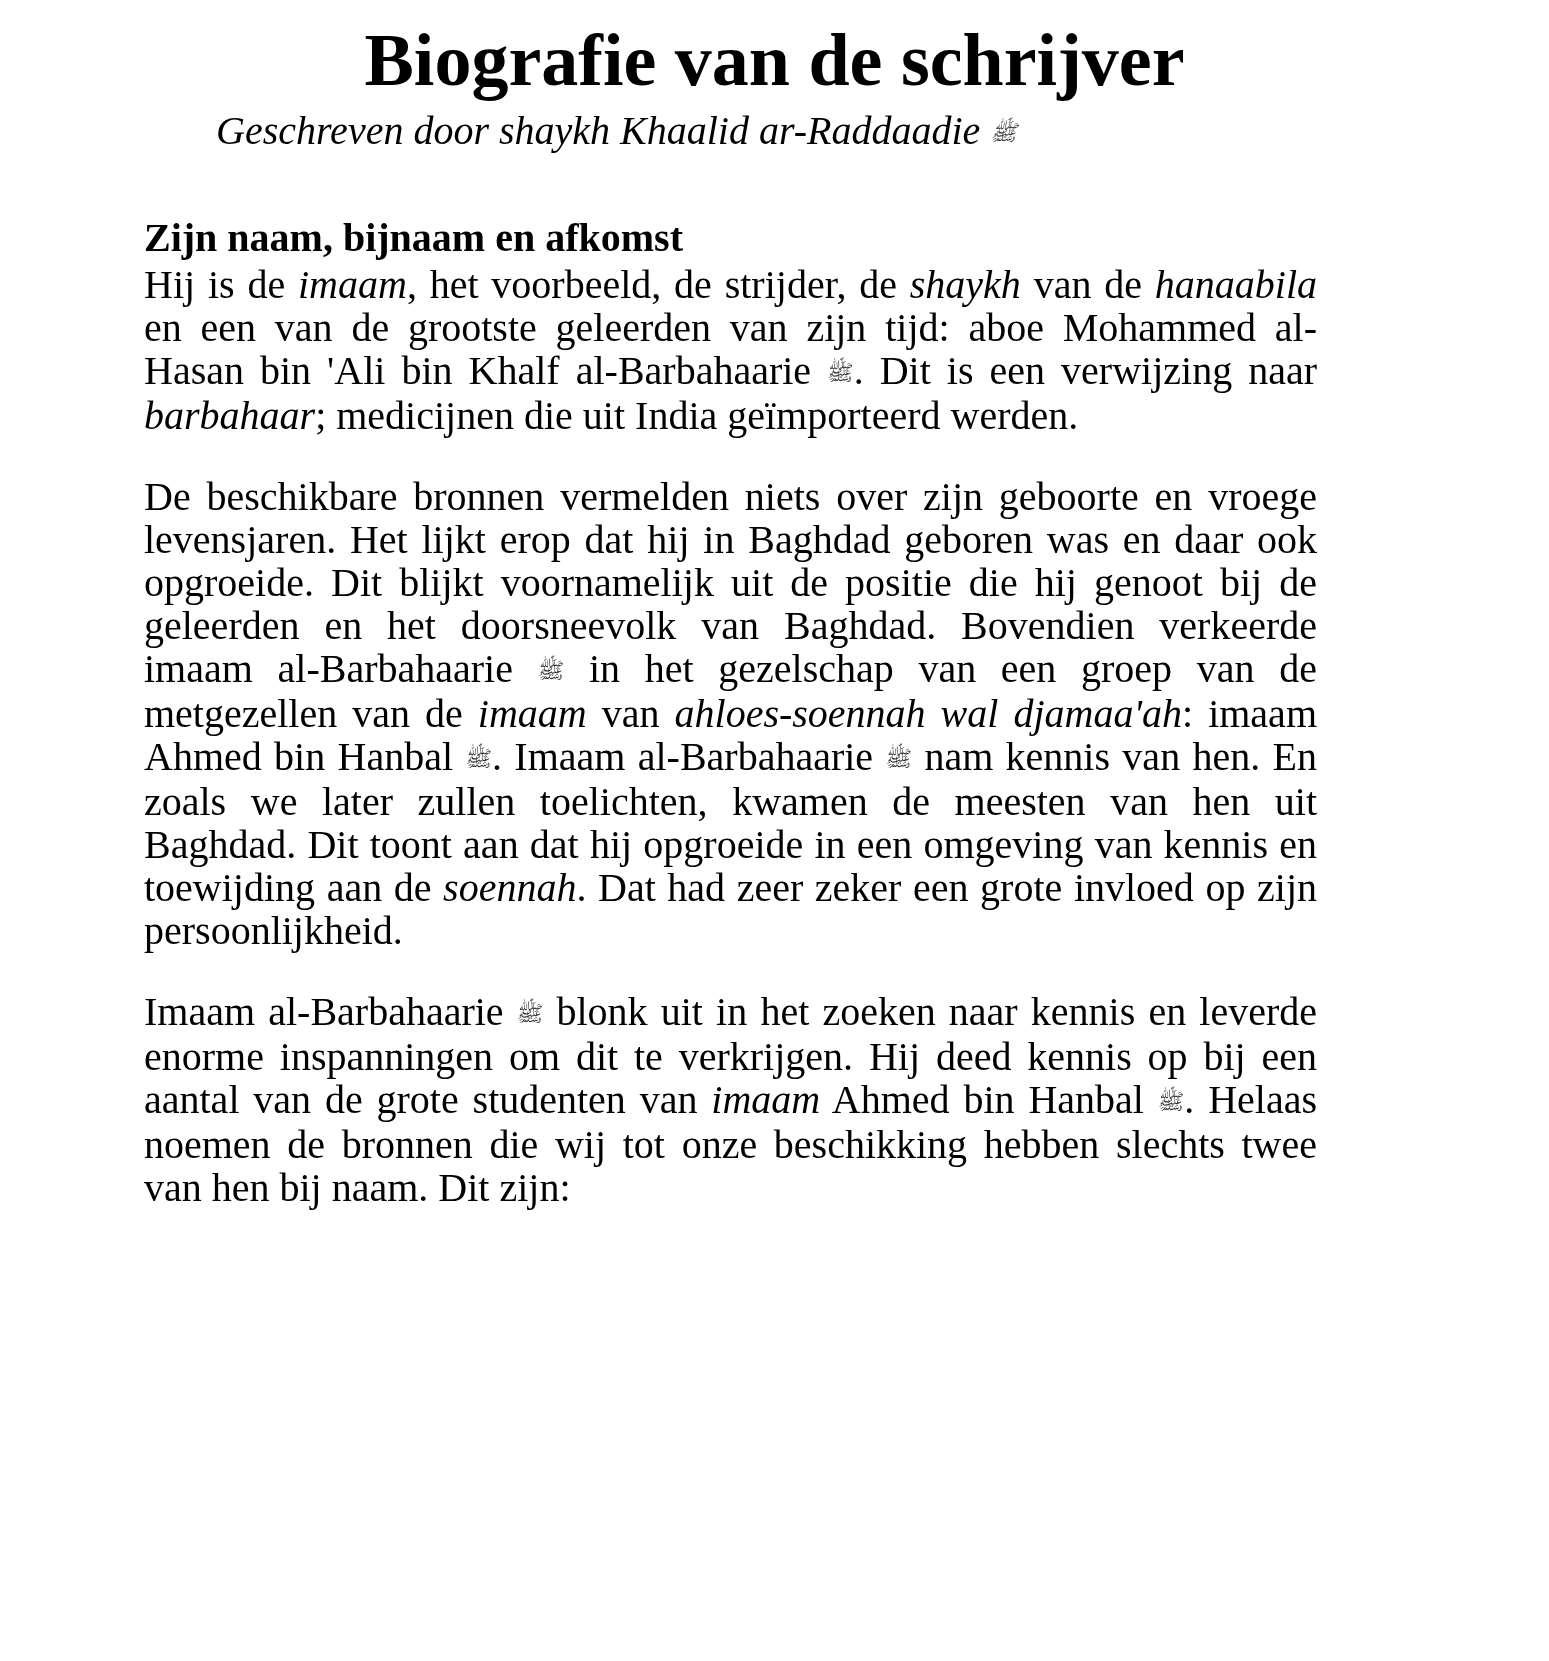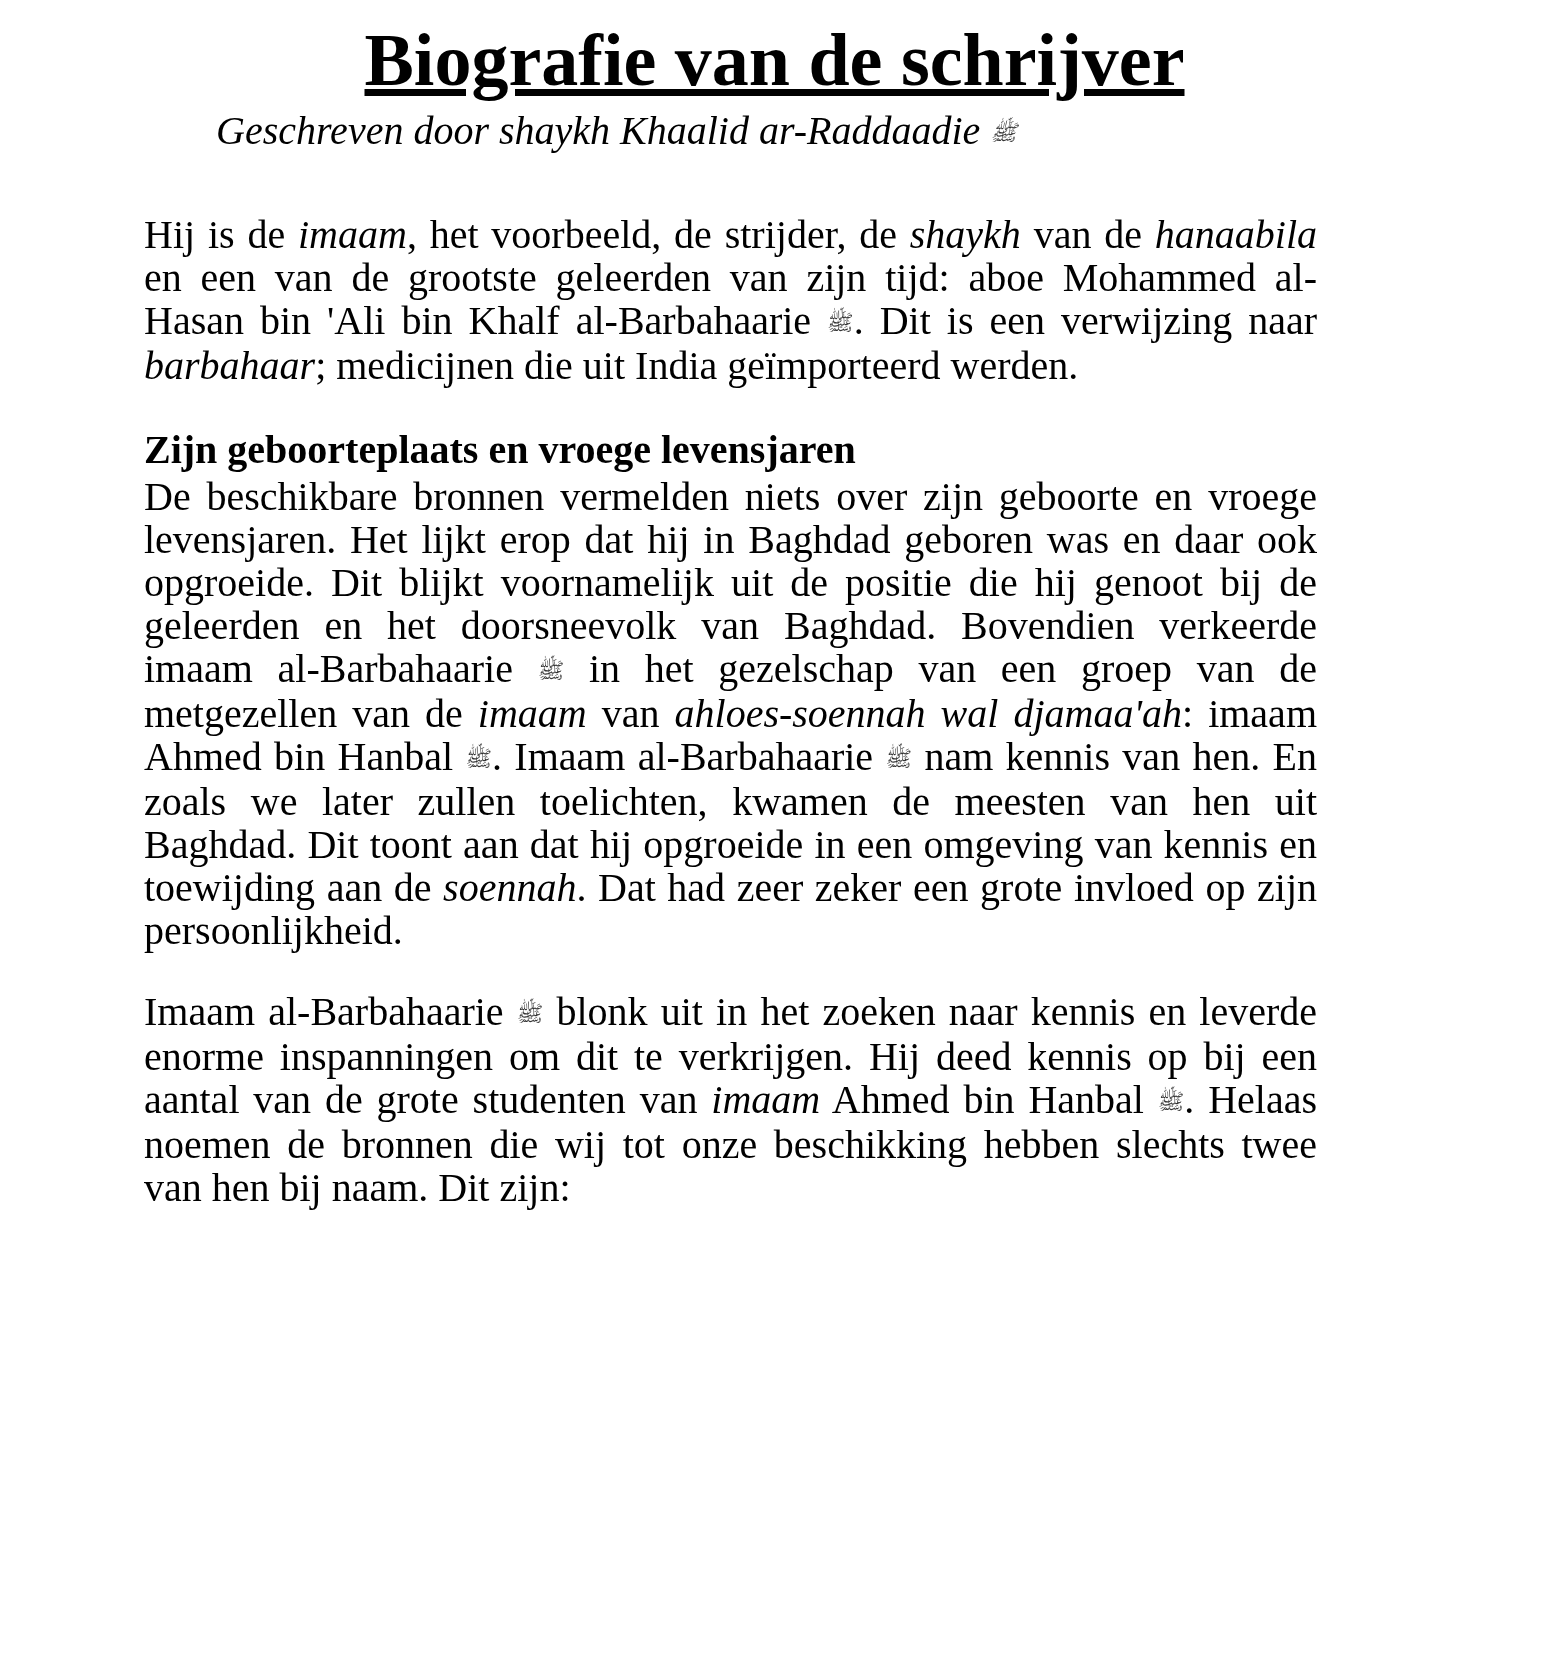--- a/index.html
+++ b/index.html
@@ -4,21 +4,21 @@
 <style>
   html, body { margin: 0; padding: 0; background: #ffffff; }
   body {
     width: 1549px; height: 1661px; overflow: hidden; position: relative;
     font-family: "DejaVu Serif", "Liberation Serif", serif;
     color: #000;
   }
   .title {
     position: absolute; left: 0; width: 1549px; top: 14px;
     text-align: center; font-family: "Liberation Serif", serif;
-    font-weight: bold; font-size: 74px; line-height: 92px; margin: 0; text-decoration: underline;
+    font-weight: bold; font-size: 74px; line-height: 92px; margin: 0;
   }
   .subtitle {
     position: absolute; left: 0; width: 1233px; top: 106px;
     text-align: center; font-family: "Liberation Serif", serif;
     font-style: italic; font-size: 40px; line-height: 50px; margin: 0;
   }
   .content {
     position: absolute; left: 144px; width: 1173px; top: 213px;
     font-family: "Liberation Serif", serif;
     font-size: 40px; line-height: 53px;
@@ -37,22 +37,22 @@
   i { font-style: italic; }
 </style>
 </head>
 <body>
 
 <h1 class="title">Biografie van de schrijver</h1>
 <div class="subtitle"><span>Geschreven door shaykh Khaalid ar-Raddaadie</span> <span class="honor">ﷺ</span></div>
 
 <div class="content">
   <div class="section">
+    <h2>Zijn naam, bijnaam en afkomst</h2>
     <p><span>Hij is de </span><i>imaam</i><span>, het voorbeeld, de strijder, de </span><i>shaykh</i><span> van de </span><i>hanaabila</i><span> en een van de grootste geleerden van zijn tijd: aboe Mohammed al-Hasan bin 'Ali bin Khalf al-Barbahaarie </span><span class="honor">ﷺ</span><span>. Dit is een verwijzing naar </span><i>barbahaar</i><span>; medicijnen die uit India geïmporteerd werden.</span></p>
   </div>
   <div class="section">
-    <h2>Zijn geboorteplaats en vroege levensjaren</h2>
     <p><span>De beschikbare bronnen vermelden niets over zijn geboorte en vroege levensjaren. Het lijkt erop dat hij in Baghdad geboren was en daar ook opgroeide. Dit blijkt voornamelijk uit de positie die hij genoot bij de geleerden en het doorsneevolk van Baghdad. Bovendien verkeerde imaam al-Barbahaarie </span><span class="honor">ﷺ</span><span> in het gezelschap van een groep van de metgezellen van de </span><i>imaam</i><span> van </span><i>ahloes-soennah wal djamaa'ah</i><span>: imaam Ahmed bin Hanbal </span><span class="honor">ﷺ</span><span>. Imaam al-Barbahaarie </span><span class="honor">ﷺ</span><span> nam kennis van hen. En zoals we later zullen toelichten, kwamen de meesten van hen uit Baghdad. Dit toont aan dat hij opgroeide in een omgeving van kennis en toewijding aan de </span><i>soennah</i><span>. Dat had zeer zeker een grote invloed op zijn persoonlijkheid.</span></p>
   </div>
   <div class="section">
     <p><span>Imaam al-Barbahaarie </span><span class="honor">ﷺ</span><span> blonk uit in het zoeken naar kennis en leverde enorme inspanningen om dit te verkrijgen. Hij deed kennis op bij een aantal van de grote studenten van </span><i>imaam</i><span> Ahmed bin Hanbal </span><span class="honor">ﷺ</span><span>. Helaas noemen de bronnen die wij tot onze beschikking hebben slechts twee van hen bij naam. Dit zijn:</span></p>
   </div>
 </div>
 
 </body></html>

